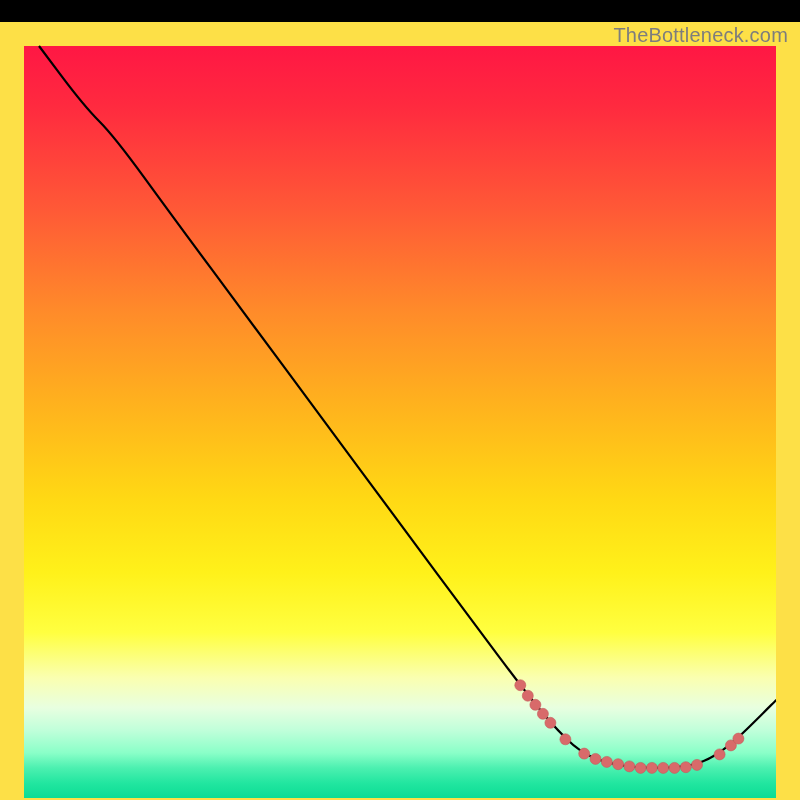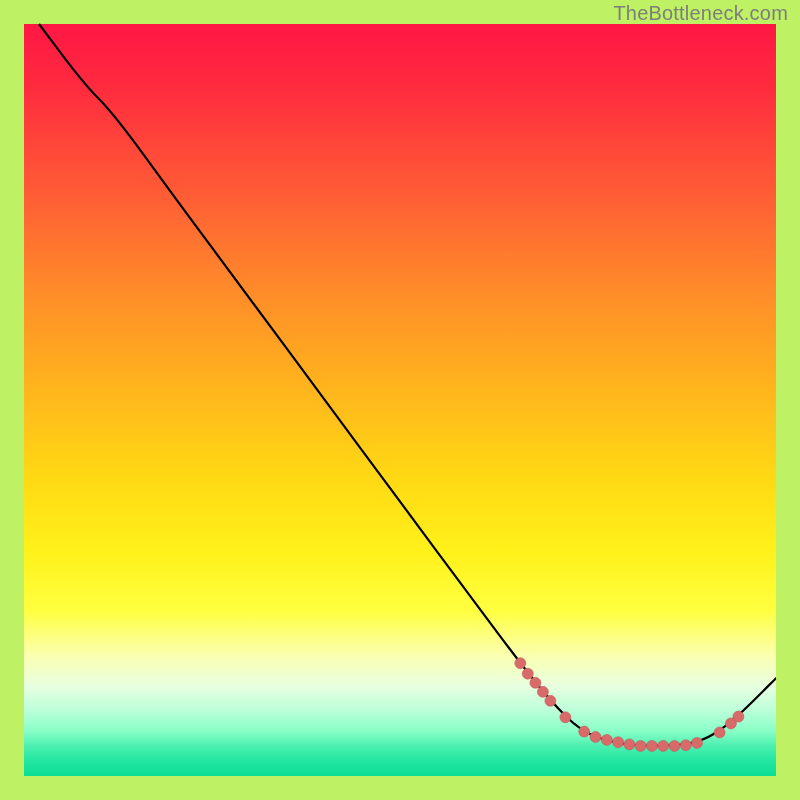--- a/index.html
+++ b/index.html
@@ -7,21 +7,22 @@
     padding: 0;
     width: 800px;
     height: 800px;
     background: #000;
     overflow: hidden;
     font-family: Arial, Helvetica, sans-serif;
   }
   .frame {
     position: absolute;
     inset: 0;
-    background: #bef264;
+    background: #fde047;
+    margin-top: 22px;
   }
   .plot {
     position: absolute;
     left: 24px;
     top: 24px;
     width: 752px;
     height: 752px;
     background: linear-gradient(
       to bottom,
       #ff1744 0%,

